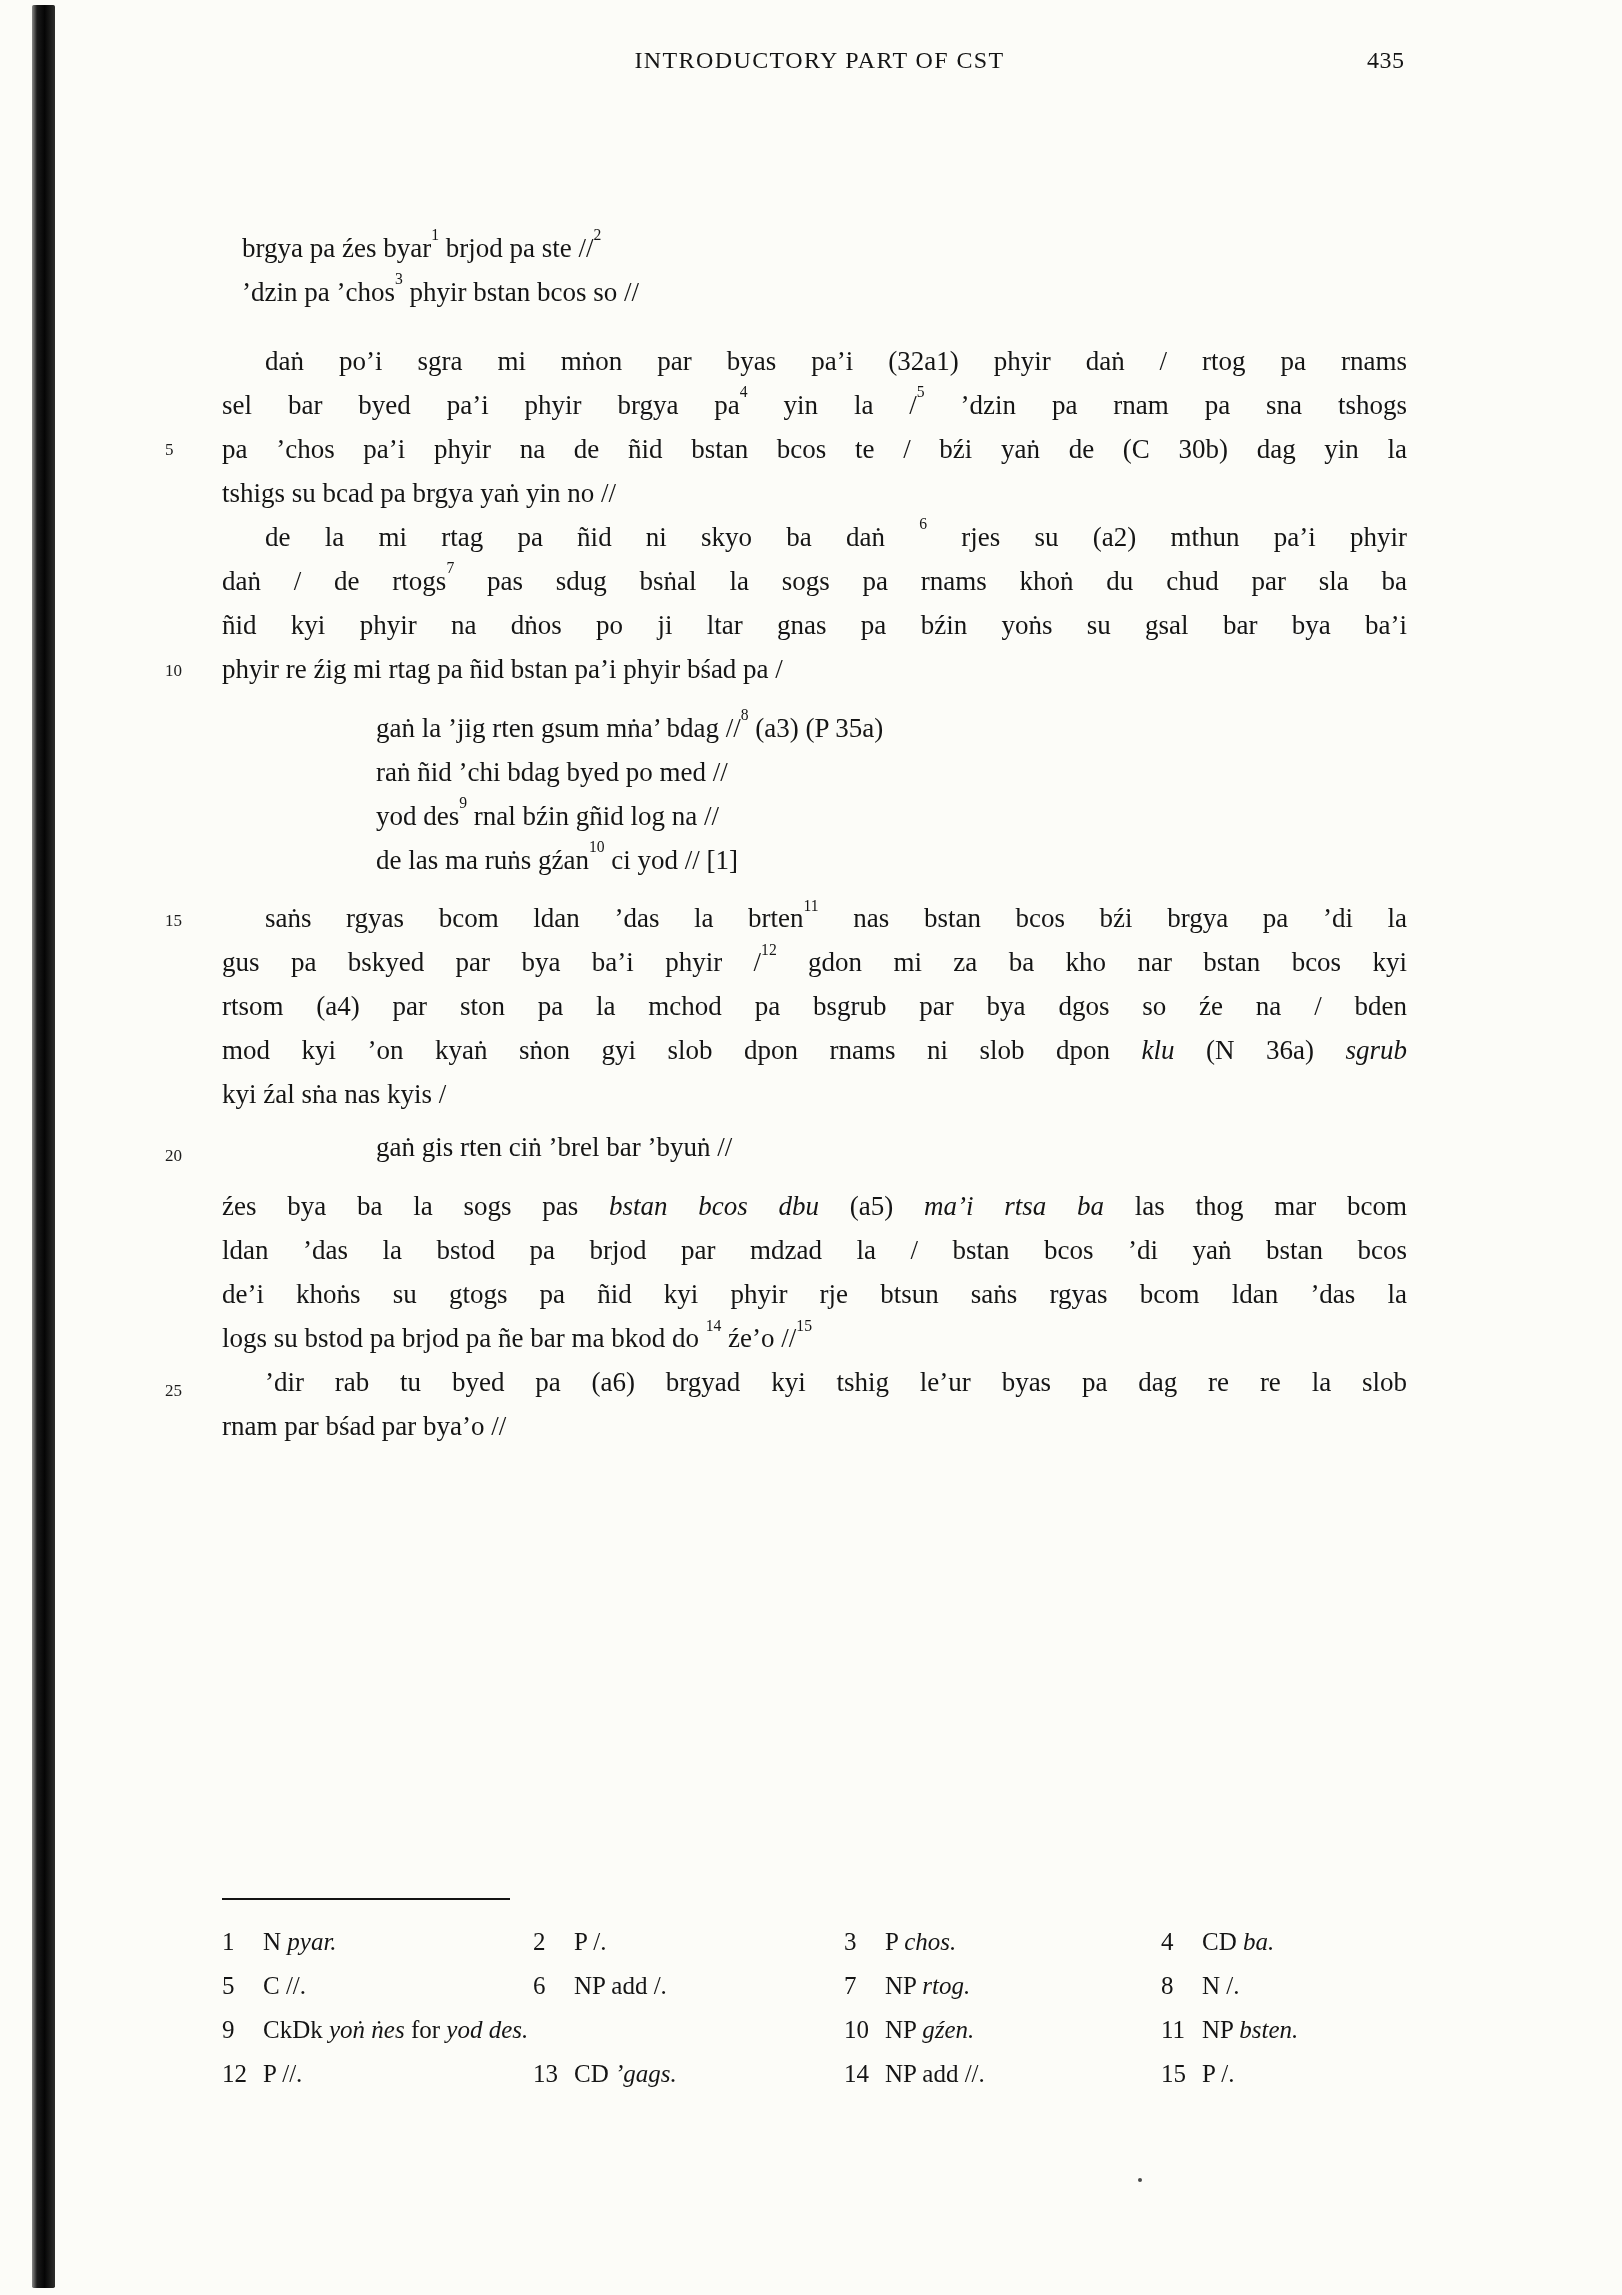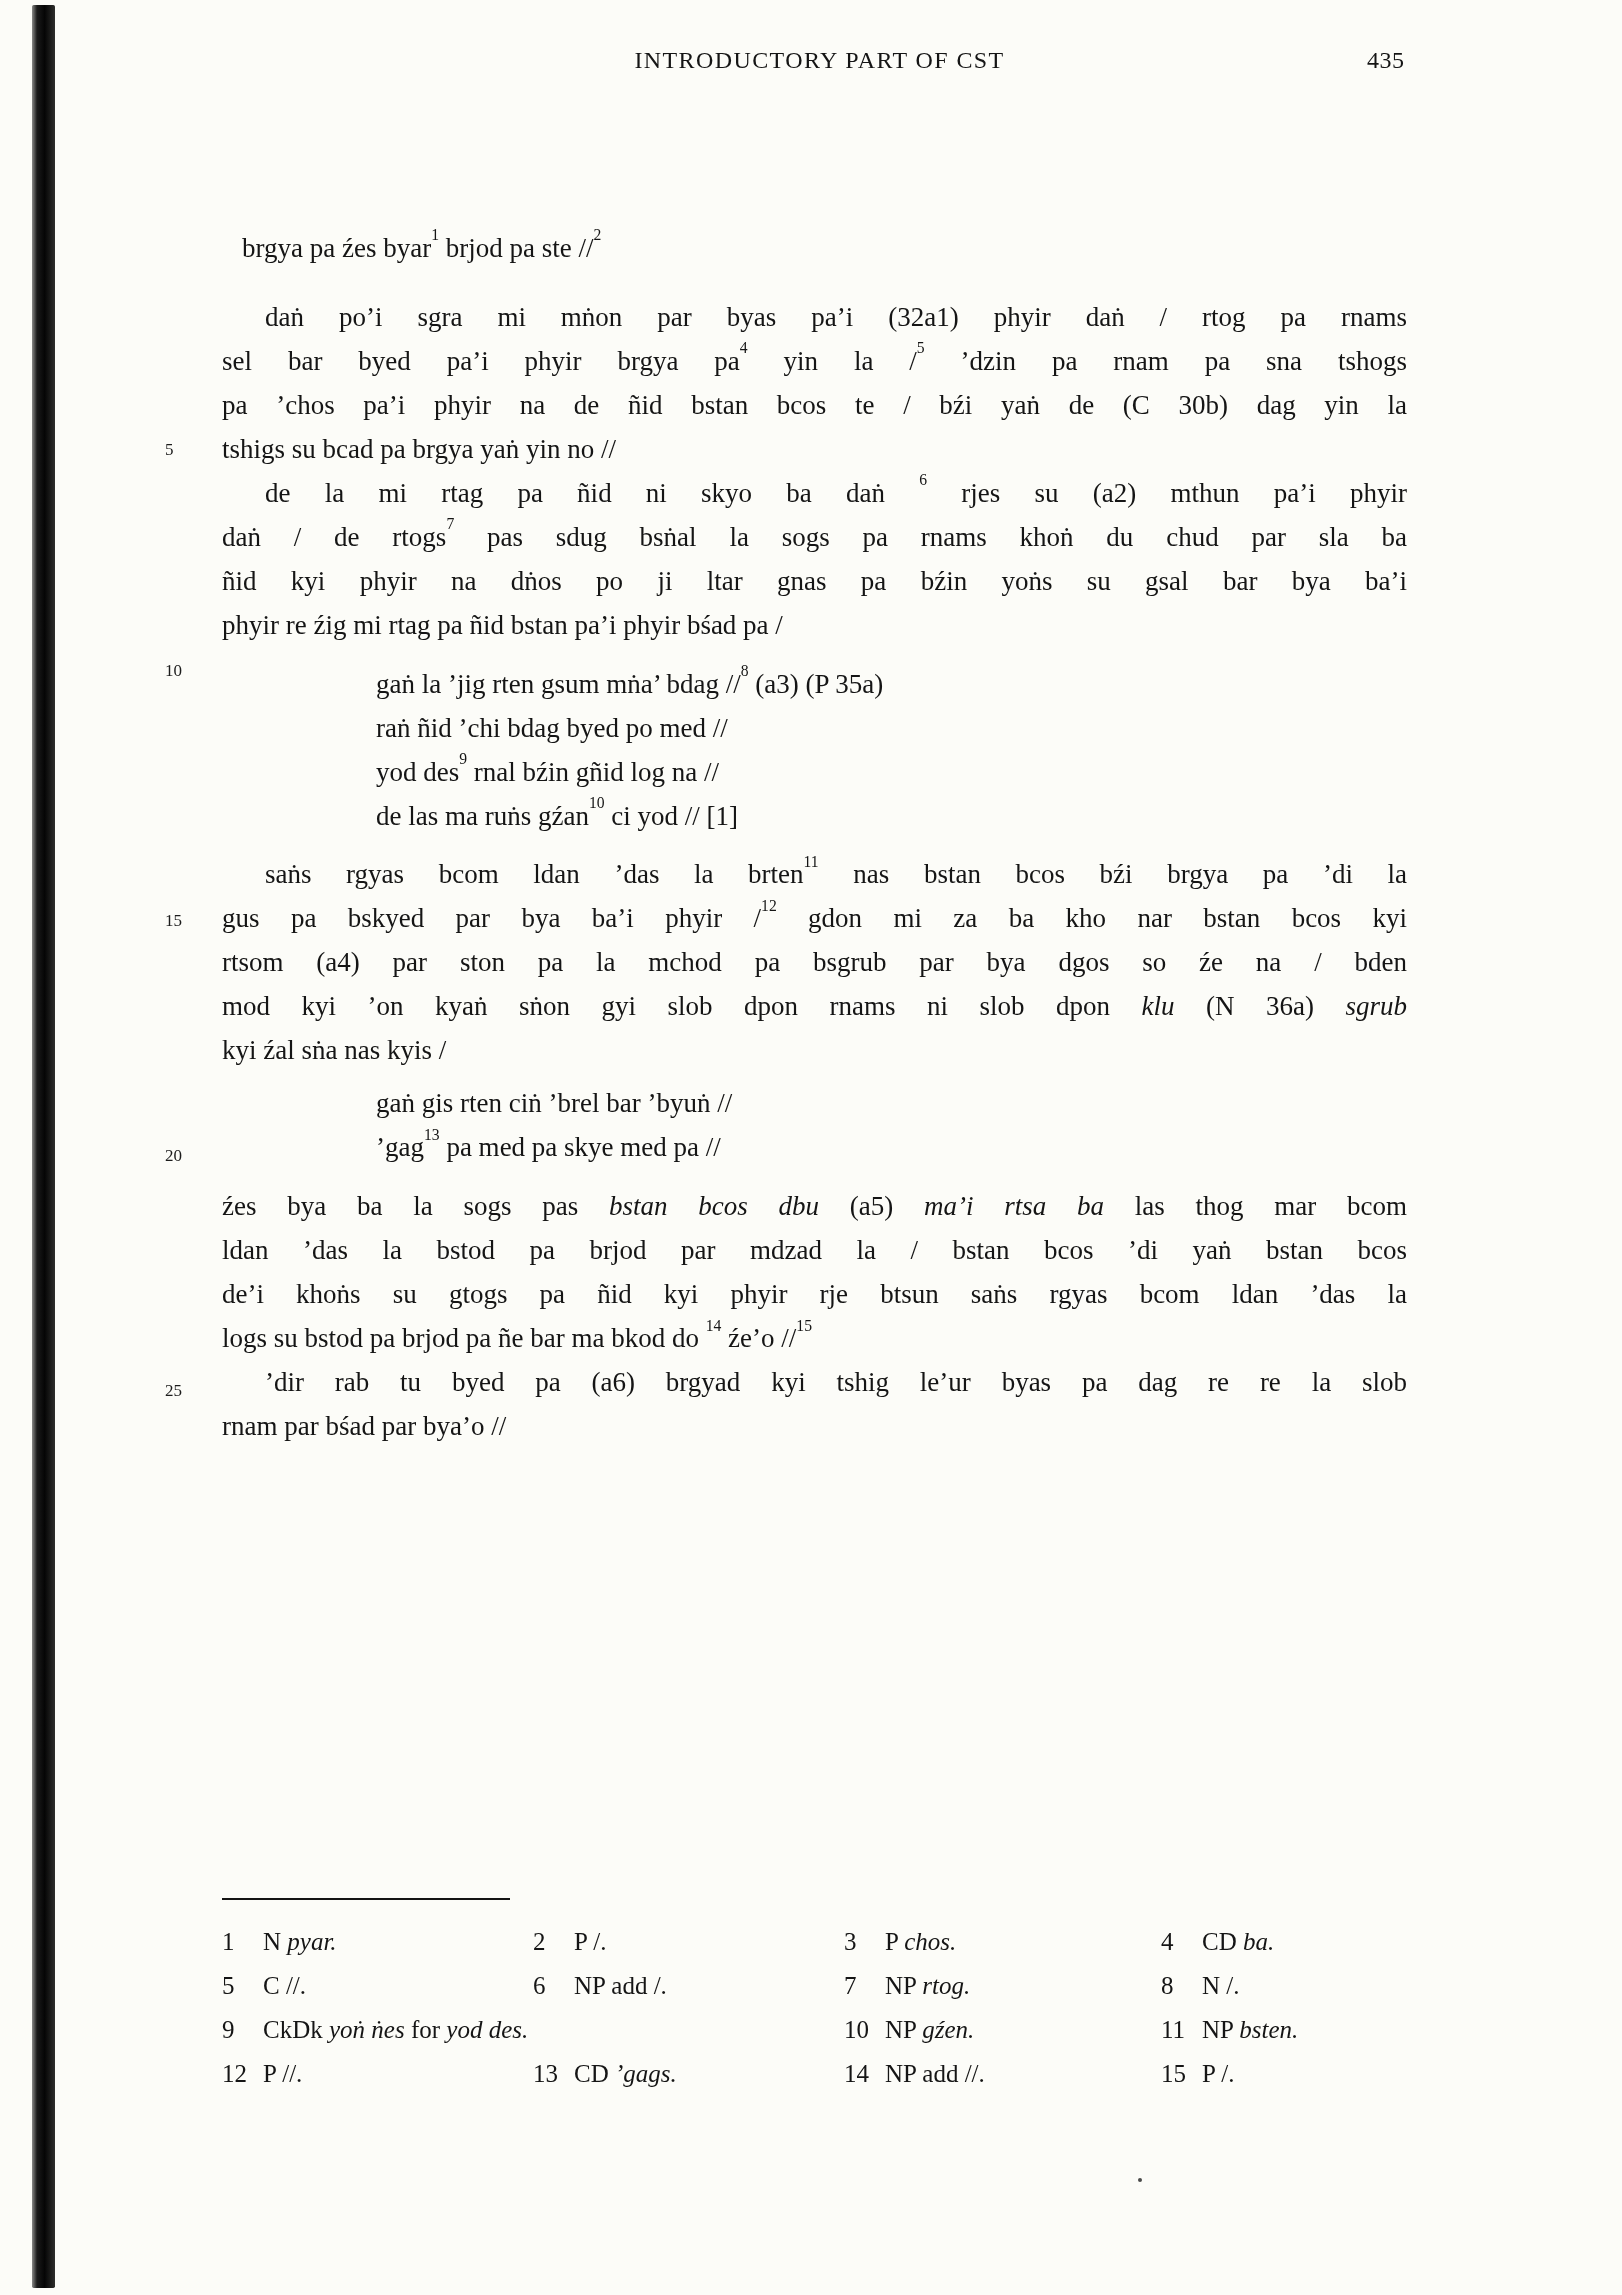--- a/index.html
+++ b/index.html
@@ -132,20 +132,21 @@
 <div class="margin-lineno ln-5">5</div>
 <div class="margin-lineno ln-10">10</div>
 <div class="margin-lineno ln-15">15</div>
 <div class="margin-lineno ln-20">20</div>
 <div class="margin-lineno ln-25">25</div>
 
 <main class="content">
 
   <div class="verse verse-1">
     <div class="vline">brgya pa źes byar<sup>1</sup> brjod pa ste //<sup>2</sup></div>
+    <div class="vline">’dzin pa ’chos<sup>3</sup> phyir bstan bcos so //</div>
   </div>
 
   <div class="para">
     <div class="jl indent">daṅ po’i sgra mi mṅon par byas pa’i (32a1) phyir daṅ / rtog pa rnams</div>
     <div class="jl">sel bar byed pa’i phyir brgya pa<sup>4</sup> yin la /<sup>5</sup> ’dzin pa rnam pa sna tshogs</div>
     <div class="jl">pa ’chos pa’i phyir na de ñid bstan bcos te / bźi yaṅ de (C 30b) dag yin la</div>
     <div class="ll">tshigs su bcad pa brgya yaṅ yin no //</div>
   </div>
 
   <div class="para">
@@ -165,21 +166,20 @@
   <div class="para">
     <div class="jl indent">saṅs rgyas bcom ldan ’das la brten<sup>11</sup> nas bstan bcos bźi brgya pa ’di la</div>
     <div class="jl">gus pa bskyed par bya ba’i phyir /<sup>12</sup> gdon mi za ba kho nar bstan bcos kyi</div>
     <div class="jl">rtsom (a4) par ston pa la mchod pa bsgrub par bya dgos so źe na / bden</div>
     <div class="jl">mod kyi ’on kyaṅ sṅon gyi slob dpon rnams ni slob dpon <i>klu</i> (N 36a) <i>sgrub</i></div>
     <div class="ll">kyi źal sṅa nas kyis /</div>
   </div>
 
   <div class="verse verse-3">
     <div class="vline">gaṅ gis rten ciṅ ’brel bar ’byuṅ //</div>
-    <div class="vline">’gag<sup>13</sup> pa med pa skye med pa //</div>
   </div>
 
   <div class="para">
     <div class="jl">źes bya ba la sogs pas <i>bstan bcos dbu</i> (a5) <i>ma’i rtsa ba</i> las thog mar bcom</div>
     <div class="jl">ldan ’das la bstod pa brjod par mdzad la / bstan bcos ’di yaṅ bstan bcos</div>
     <div class="jl">de’i khoṅs su gtogs pa ñid kyi phyir rje btsun saṅs rgyas bcom ldan ’das la</div>
     <div class="ll">logs su bstod pa brjod pa ñe bar ma bkod do <sup>14</sup> źe’o //<sup>15</sup></div>
   </div>
 
   <div class="para">

